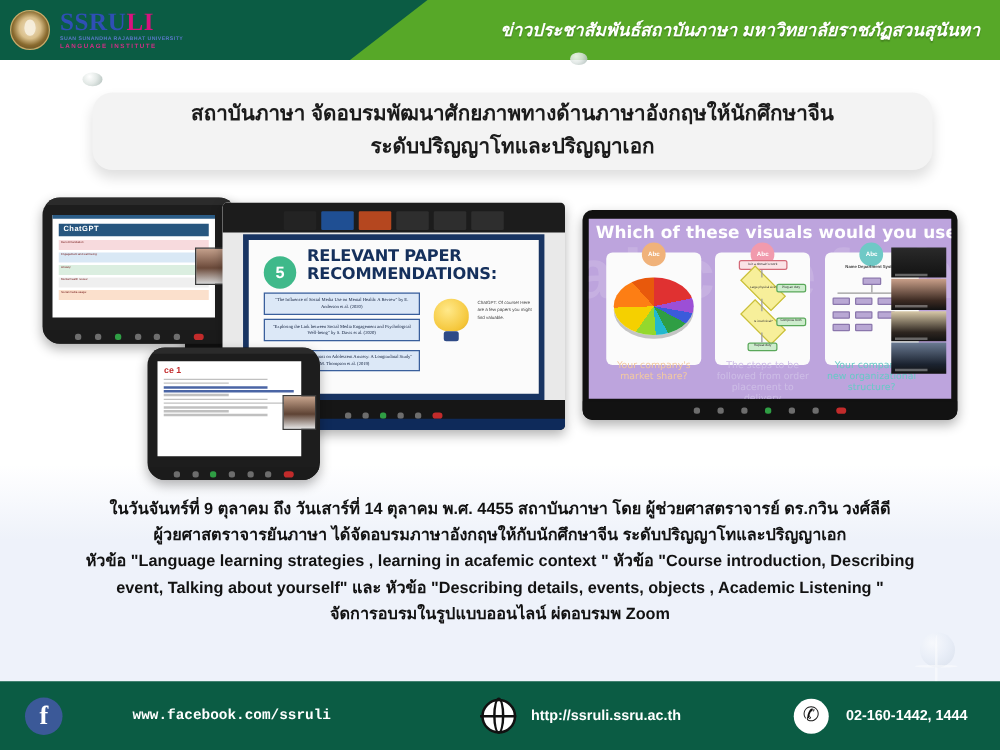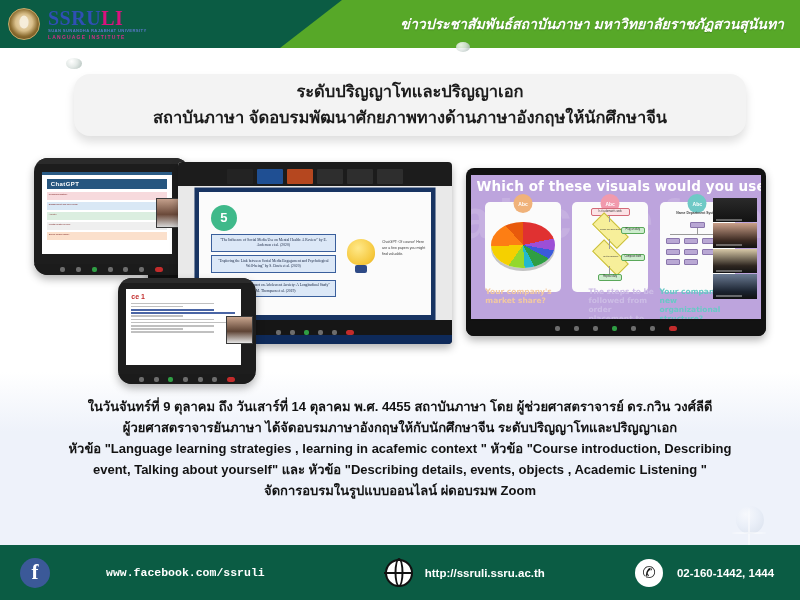--- a/index.html
+++ b/index.html
@@ -218,25 +218,25 @@
   #cardFlow { left:35%; top:19%; width:26%; height:62%; }
   #cardOrg { left:65%; top:19%; width:26%; height:62%; }
   .cbadge {
     position:absolute; top:-9%; left:50%; transform:translateX(-50%);
     width:19px; height:19px; border-radius:50%;
     display:flex; align-items:center; justify-content:center;
     font-size:5px; color:#fff; font-weight:700;
   }
   .cbadge.o { background:#f0b27a; } .cbadge.p { background:#f19aad; } .cbadge.t { background:#6fc9c6; }
   .ccap {
-    position:absolute; left:0; bottom:-1%; width:100%; text-align:left;
-    font-size:7.5px; font-weight:700; line-height:1.2;
+    position:absolute; left:0; bottom:-1%; width:100%; text-align:center;
+    font-size:7.5px; font-weight:400; line-height:1.2;
     font-family:"DejaVu Sans", sans-serif;
   }
-  #capPie { color:#f2c9a0; } #capFlow { color:#cdbde6;margin-left:16px; } #capOrg { color:#67c9c6; }
+  #capPie { color:#f2c9a0; } #capFlow { color:#cdbde6; } #capOrg { color:#67c9c6; }
   .pie {
     position:absolute; left:8%; top:22%; width:84%; height:52%;
     border-radius:50%;
     background: conic-gradient(
       #e03131 0deg 78deg, #9c4fd6 78deg 100deg, #3b5bdb 100deg 118deg,
       #2f9e44 118deg 152deg, #22b8cf 152deg 176deg, #94d82d 176deg 215deg,
       #f5d000 215deg 268deg, #fd7e14 268deg 318deg, #e8590c 318deg 360deg);
     box-shadow: 0 3px 0 rgba(0,0,0,.22);
   }
   .fnode {
@@ -337,22 +337,22 @@
     </div>
   <div class="orb orb1"></div>
   <div class="orb orb2"></div>
   <div class="orb orb3"></div>
   <div class="sparkle sp3">
       <i class="h"></i>
       <i class="v"></i>
     </div>
 
   <div class="title-pill">
+    <div class="line">สถาบันภาษา จัดอบรมพัฒนาศักยภาพทางด้านภาษาอังกฤษให้นักศึกษาจีน</div>
     <div class="line">ระดับปริญญาโทและปริญญาเอก</div>
-    <div class="line">สถาบันภาษา จัดอบรมพัฒนาศักยภาพทางด้านภาษาอังกฤษให้นักศึกษาจีน</div>
   </div>
 
   <div class="collage">
 
     <div class="shot" id="shotB">
       <div class="bstrip"></div>
       <div class="bluepane"></div>
       <div class="zoom-bottombar">
           <i class="zbtn"></i>
           <i class="zbtn"></i>
@@ -396,20 +396,21 @@
       <div class="zmtop">
         <i class="tile dark"></i>
           <i class="tile blue"></i>
           <i class="tile art"></i>
         <i class="tile"></i>
           <i class="tile"></i>
           <i class="tile"></i>
       </div>
       <div class="slideD">
         <div class="dnum">5</div>
+        <div class="dtitle">RELEVANT PAPER RECOMMENDATIONS:</div>
         <div class="paperbox" id="pb1">"The Influence of Social Media Use on Mental Health: A Review" by E. Anderson et al. (2020)</div>
         <div class="paperbox" id="pb2">"Exploring the Link between Social Media Engagement and Psychological Well-being" by S. Davis et al. (2020)</div>
         <div class="paperbox" id="pb3">"Social Media and Its Impact on Adolescent Anxiety: A Longitudinal Study" by M. Thompson et al. (2019)</div>
         <div class="bulb">
           <div class="glass"></div>
             <div class="base"></div>
         </div>
         <div class="bubble">ChatGPT: Of course! Here are a few papers you might find valuable.</div>
       </div>
       <div class="zmbot">

